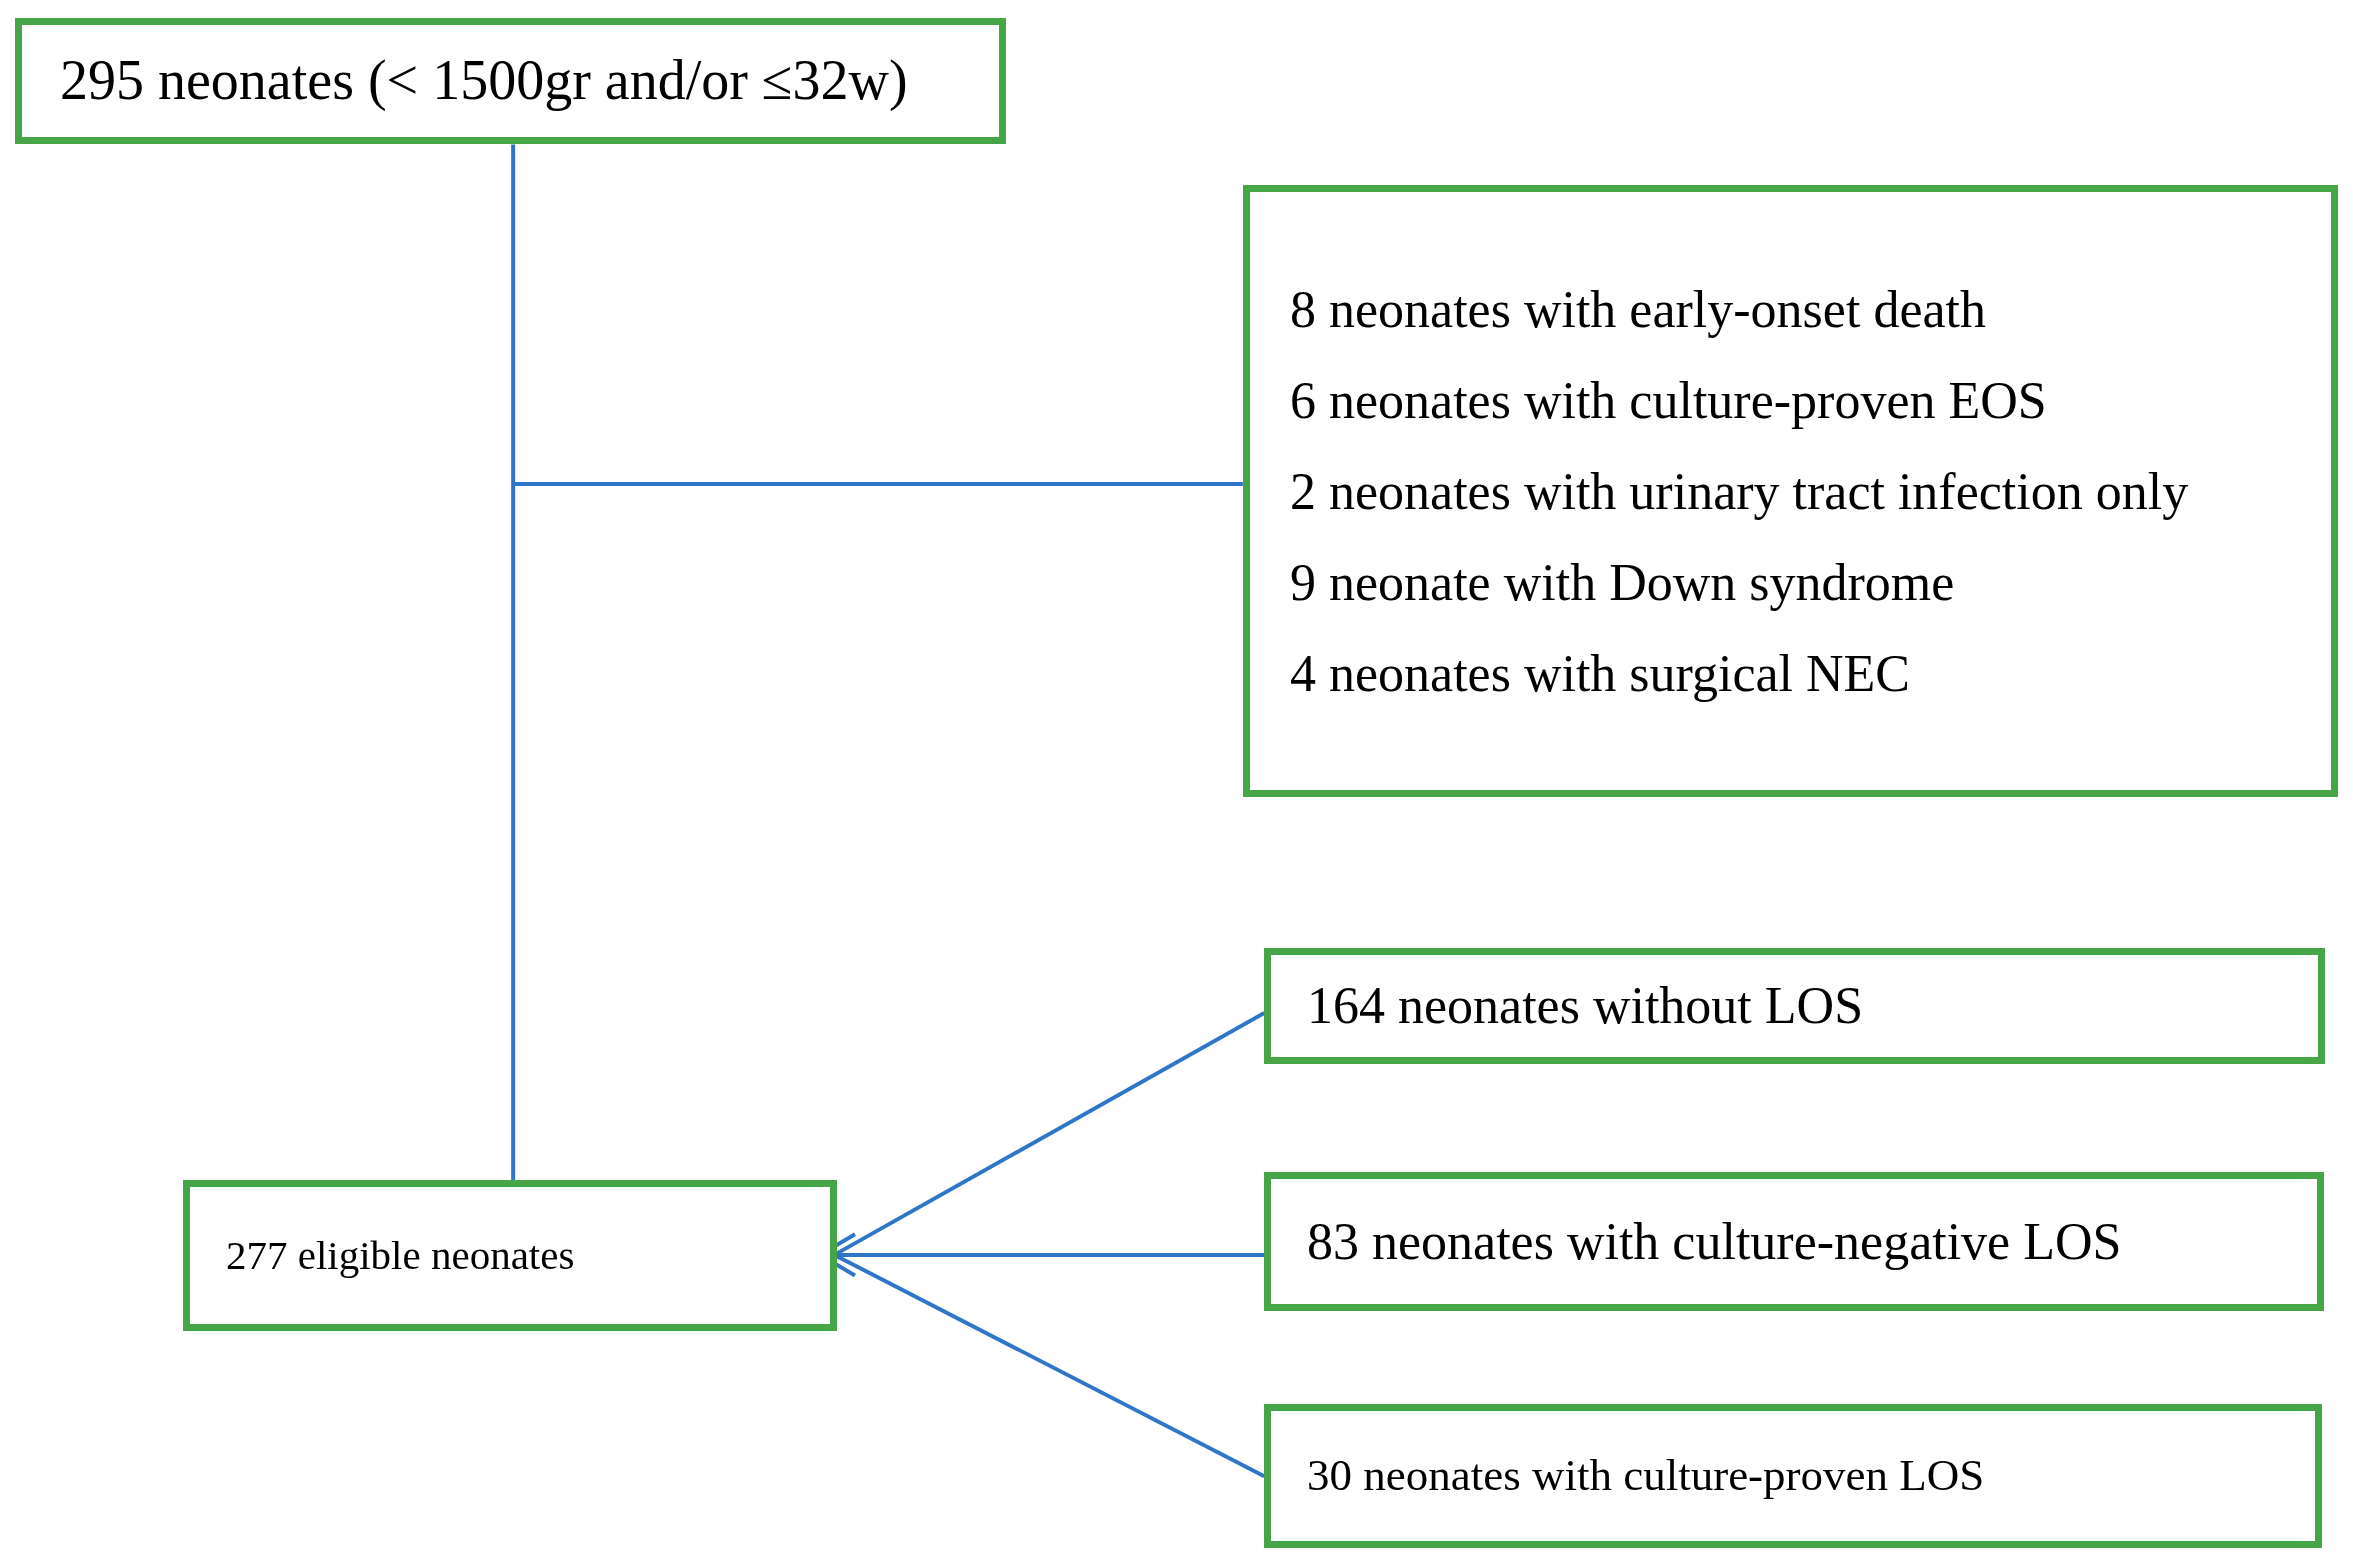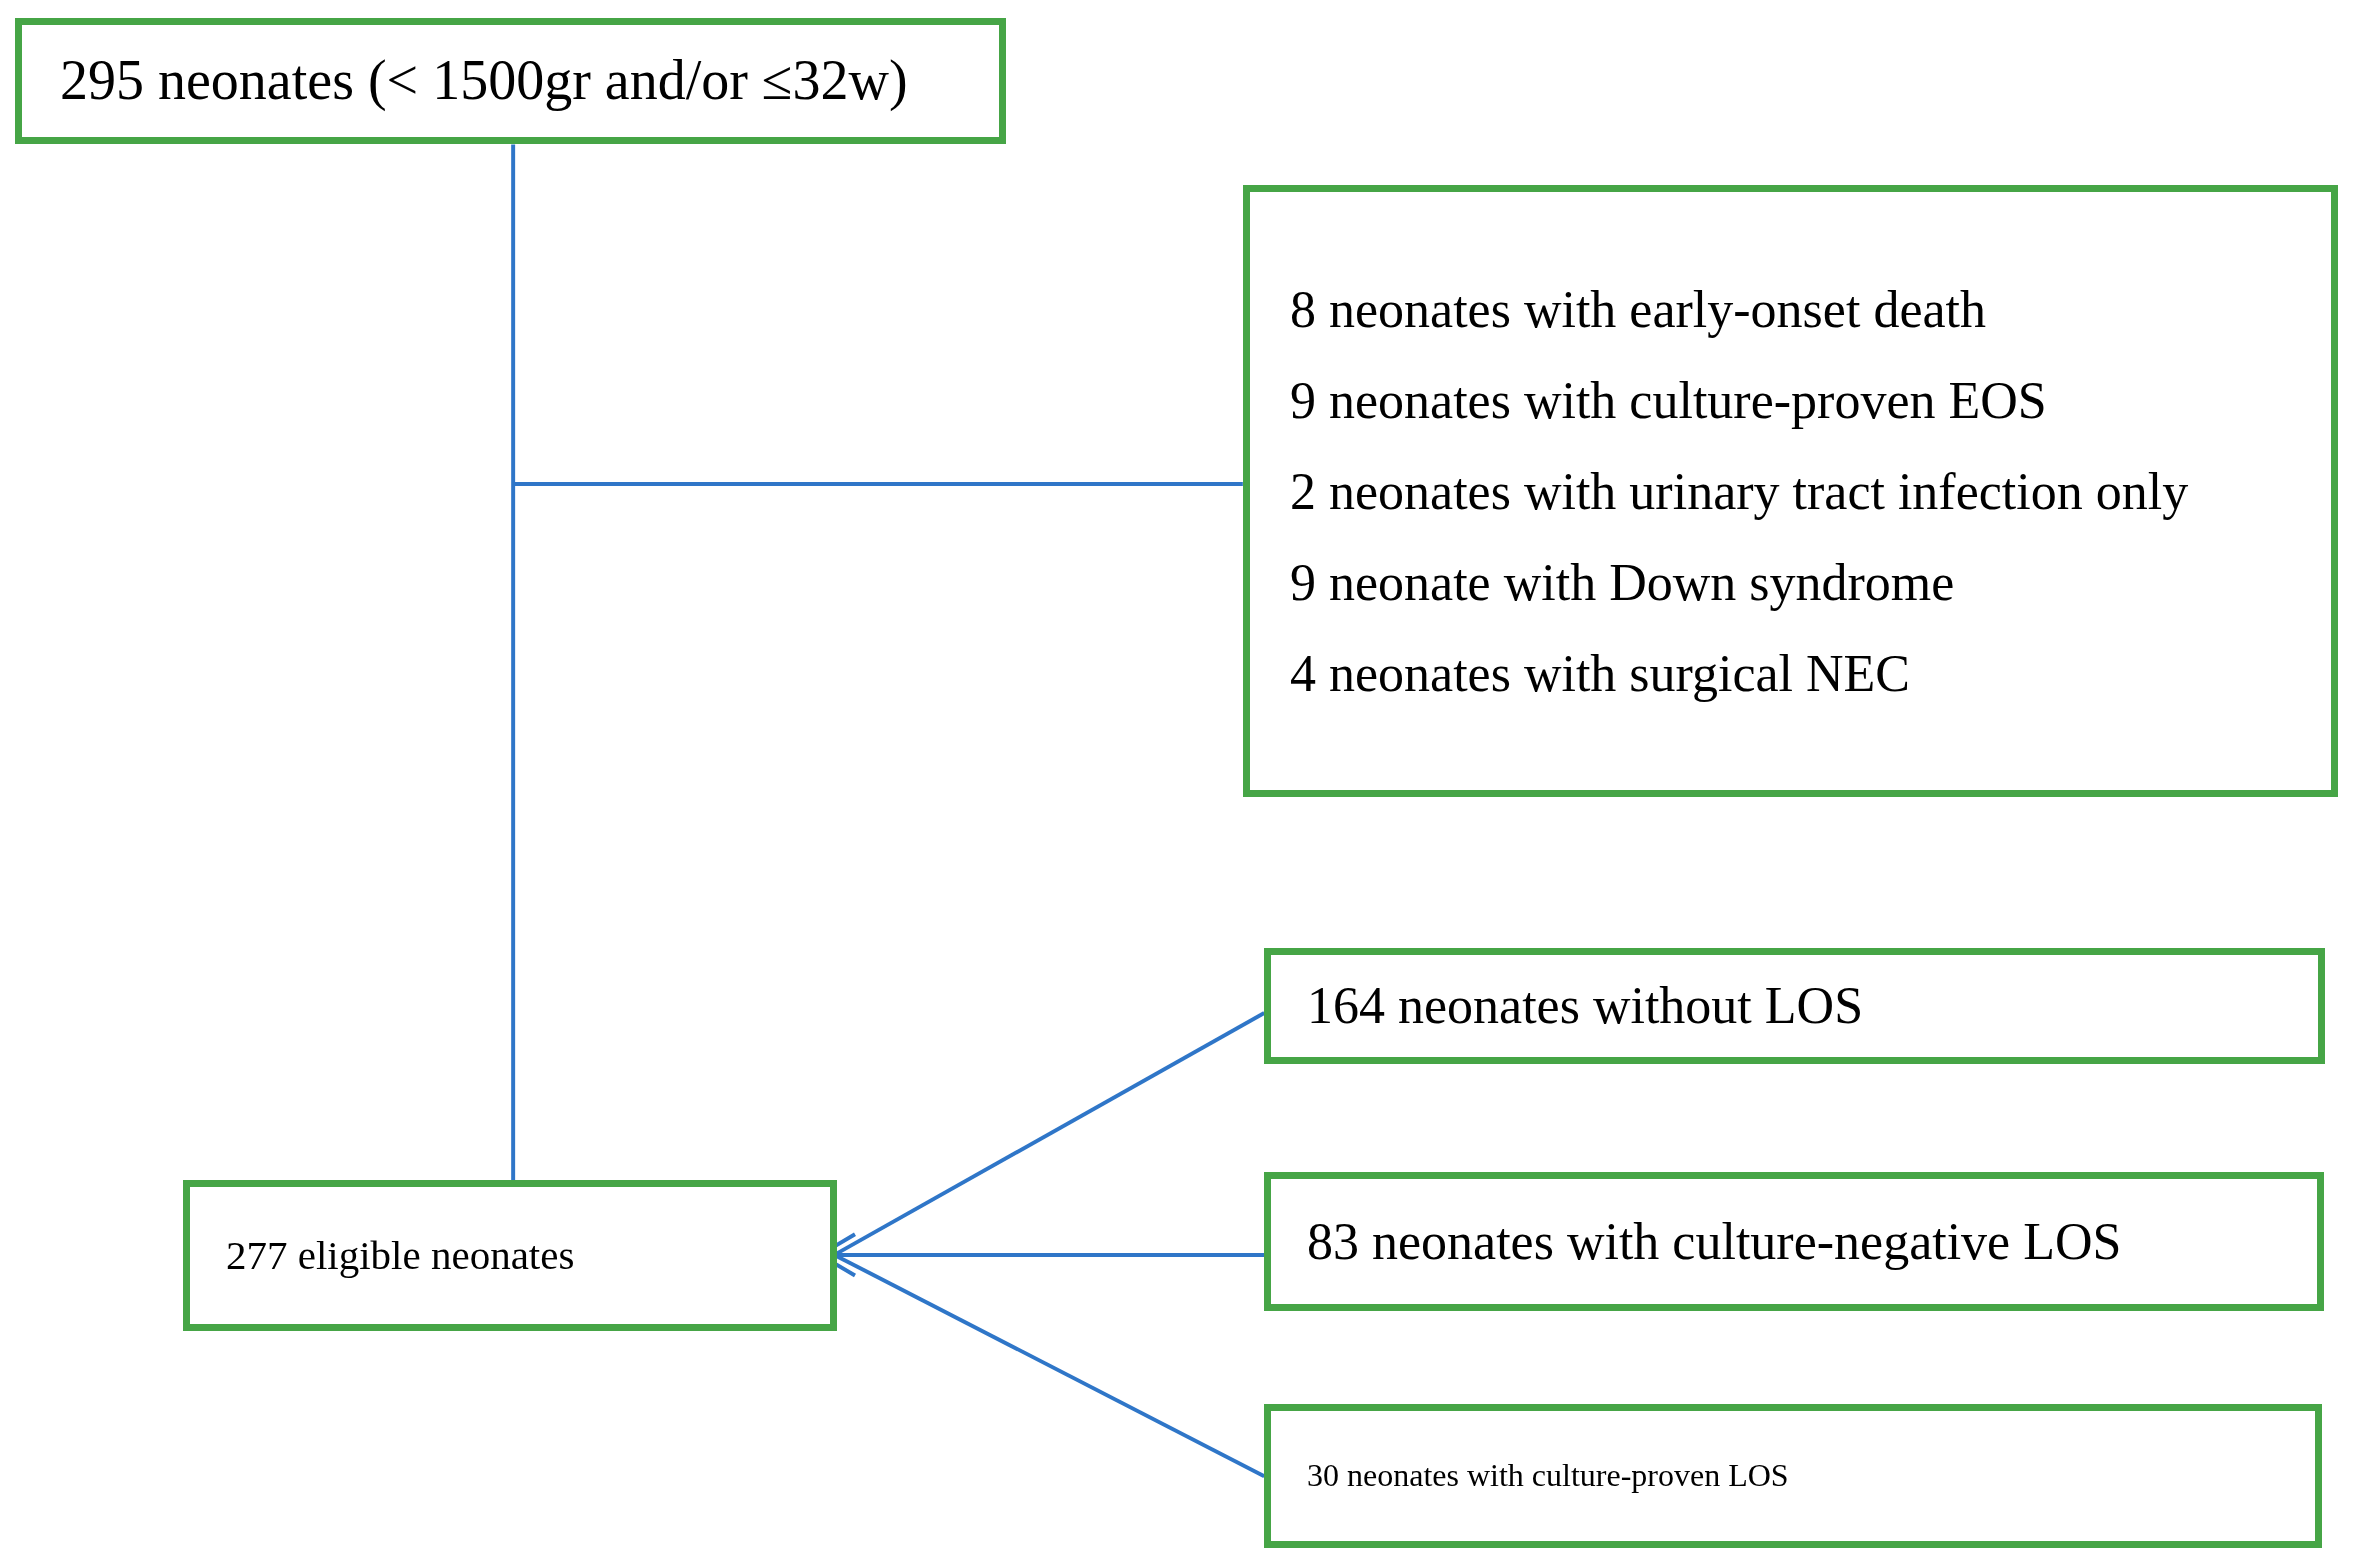--- a/index.html
+++ b/index.html
@@ -34,21 +34,21 @@
   }
   .box-label {
     display: block;
     line-height: 1.1;
   }
   .box-total        { left: 15px;   top: 18px;   width: 991px; height: 126px; font-size: 56px; padding-left: 38px; }
   .box-exclusions   { left: 1243px; top: 185px;  width: 1095px; height: 612px; font-size: 52px; padding-left: 40px; }
   .box-eligible     { left: 183px;  top: 1180px; width: 654px;  height: 151px; font-size: 41px; padding-left: 36px; }
   .box-without-los  { left: 1264px; top: 948px; width: 1061px; height: 116px; font-size: 52px; padding-left: 36px; }
   .box-culture-neg  { left: 1264px; top: 1172px; width: 1060px; height: 139px; font-size: 52px; padding-left: 36px; }
-  .box-culture-pos  { left: 1264px; top: 1404px; width: 1058px; height: 144px; font-size: 32px; padding-left: 36px; }
+  .box-culture-pos  { left: 1264px; top: 1404px; width: 1058px; height: 144px; font-size: 45px; padding-left: 36px; }
   .exclusion-item {
     display: block;
     line-height: 91px;
   }
 </style>
 </head>
 <body>
 
 <div class="figure-canvas">
 
@@ -60,21 +60,21 @@
     <line class="connector" x1="1052" y1="1582" x2="1594" y2="1861" stroke="#2F76C8" stroke-width="5"></line>
     <polyline class="connector" points="1078,1556 1034,1582 1078,1608" fill="none" stroke="#2F76C8" stroke-width="5"></polyline>
   </svg>
 
   <div class="flow-box box-total" style="border-color: rgb(70, 165, 70); color: rgb(0, 0, 0); background: rgb(255, 255, 255);">
     <span class="box-label">295 neonates (&lt; 1500gr and/or ≤32w)</span>
   </div>
 
   <div class="flow-box box-exclusions" style="border-color: rgb(70, 165, 70); color: rgb(0, 0, 0); background: rgb(255, 255, 255);">
     <span class="exclusion-item">8 neonates with early-onset death</span>
-    <span class="exclusion-item">9 neonates with culture-proven EOS</span>
+    <span class="exclusion-item">6 neonates with culture-proven EOS</span>
     <span class="exclusion-item">2 neonates with urinary tract infection only</span>
     <span class="exclusion-item">9 neonate with Down syndrome</span>
     <span class="exclusion-item">4 neonates with surgical NEC</span>
   </div>
 
   <div class="flow-box box-eligible" style="border-color: rgb(70, 165, 70); color: rgb(0, 0, 0); background: rgb(255, 255, 255);">
     <span class="box-label">277 eligible neonates</span>
   </div>
 
   <div class="flow-box box-without-los" style="border-color: rgb(70, 165, 70); color: rgb(0, 0, 0); background: rgb(255, 255, 255);">

